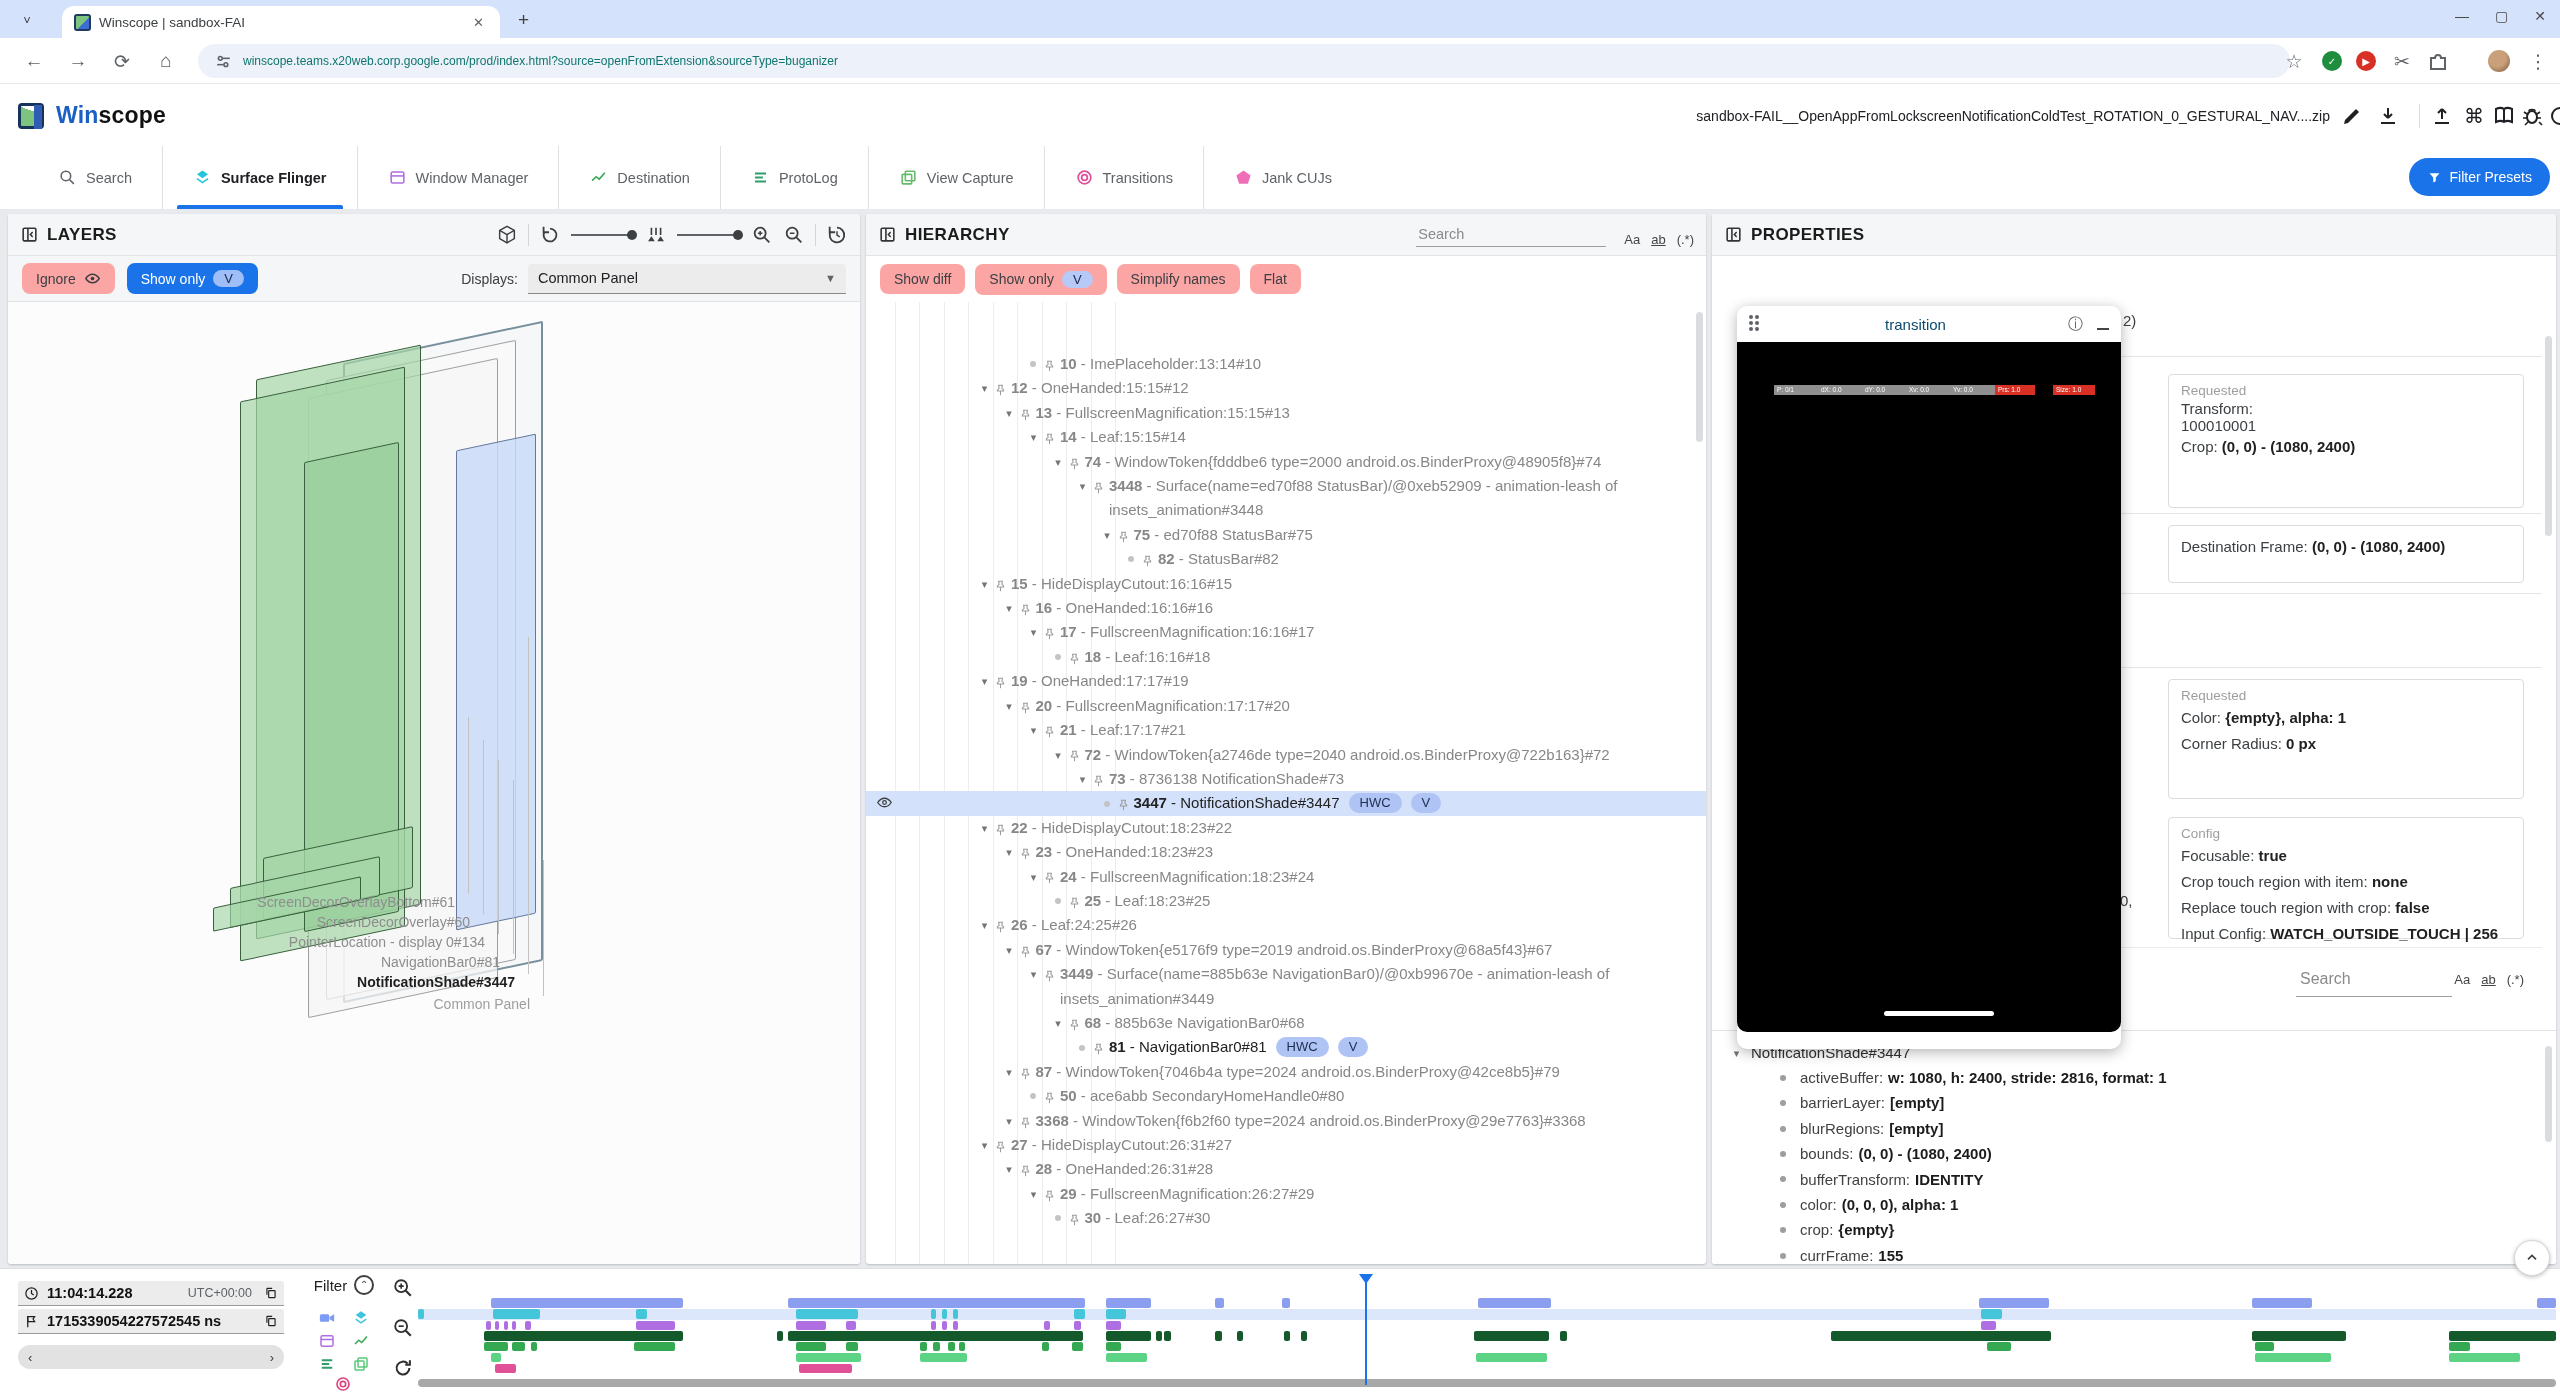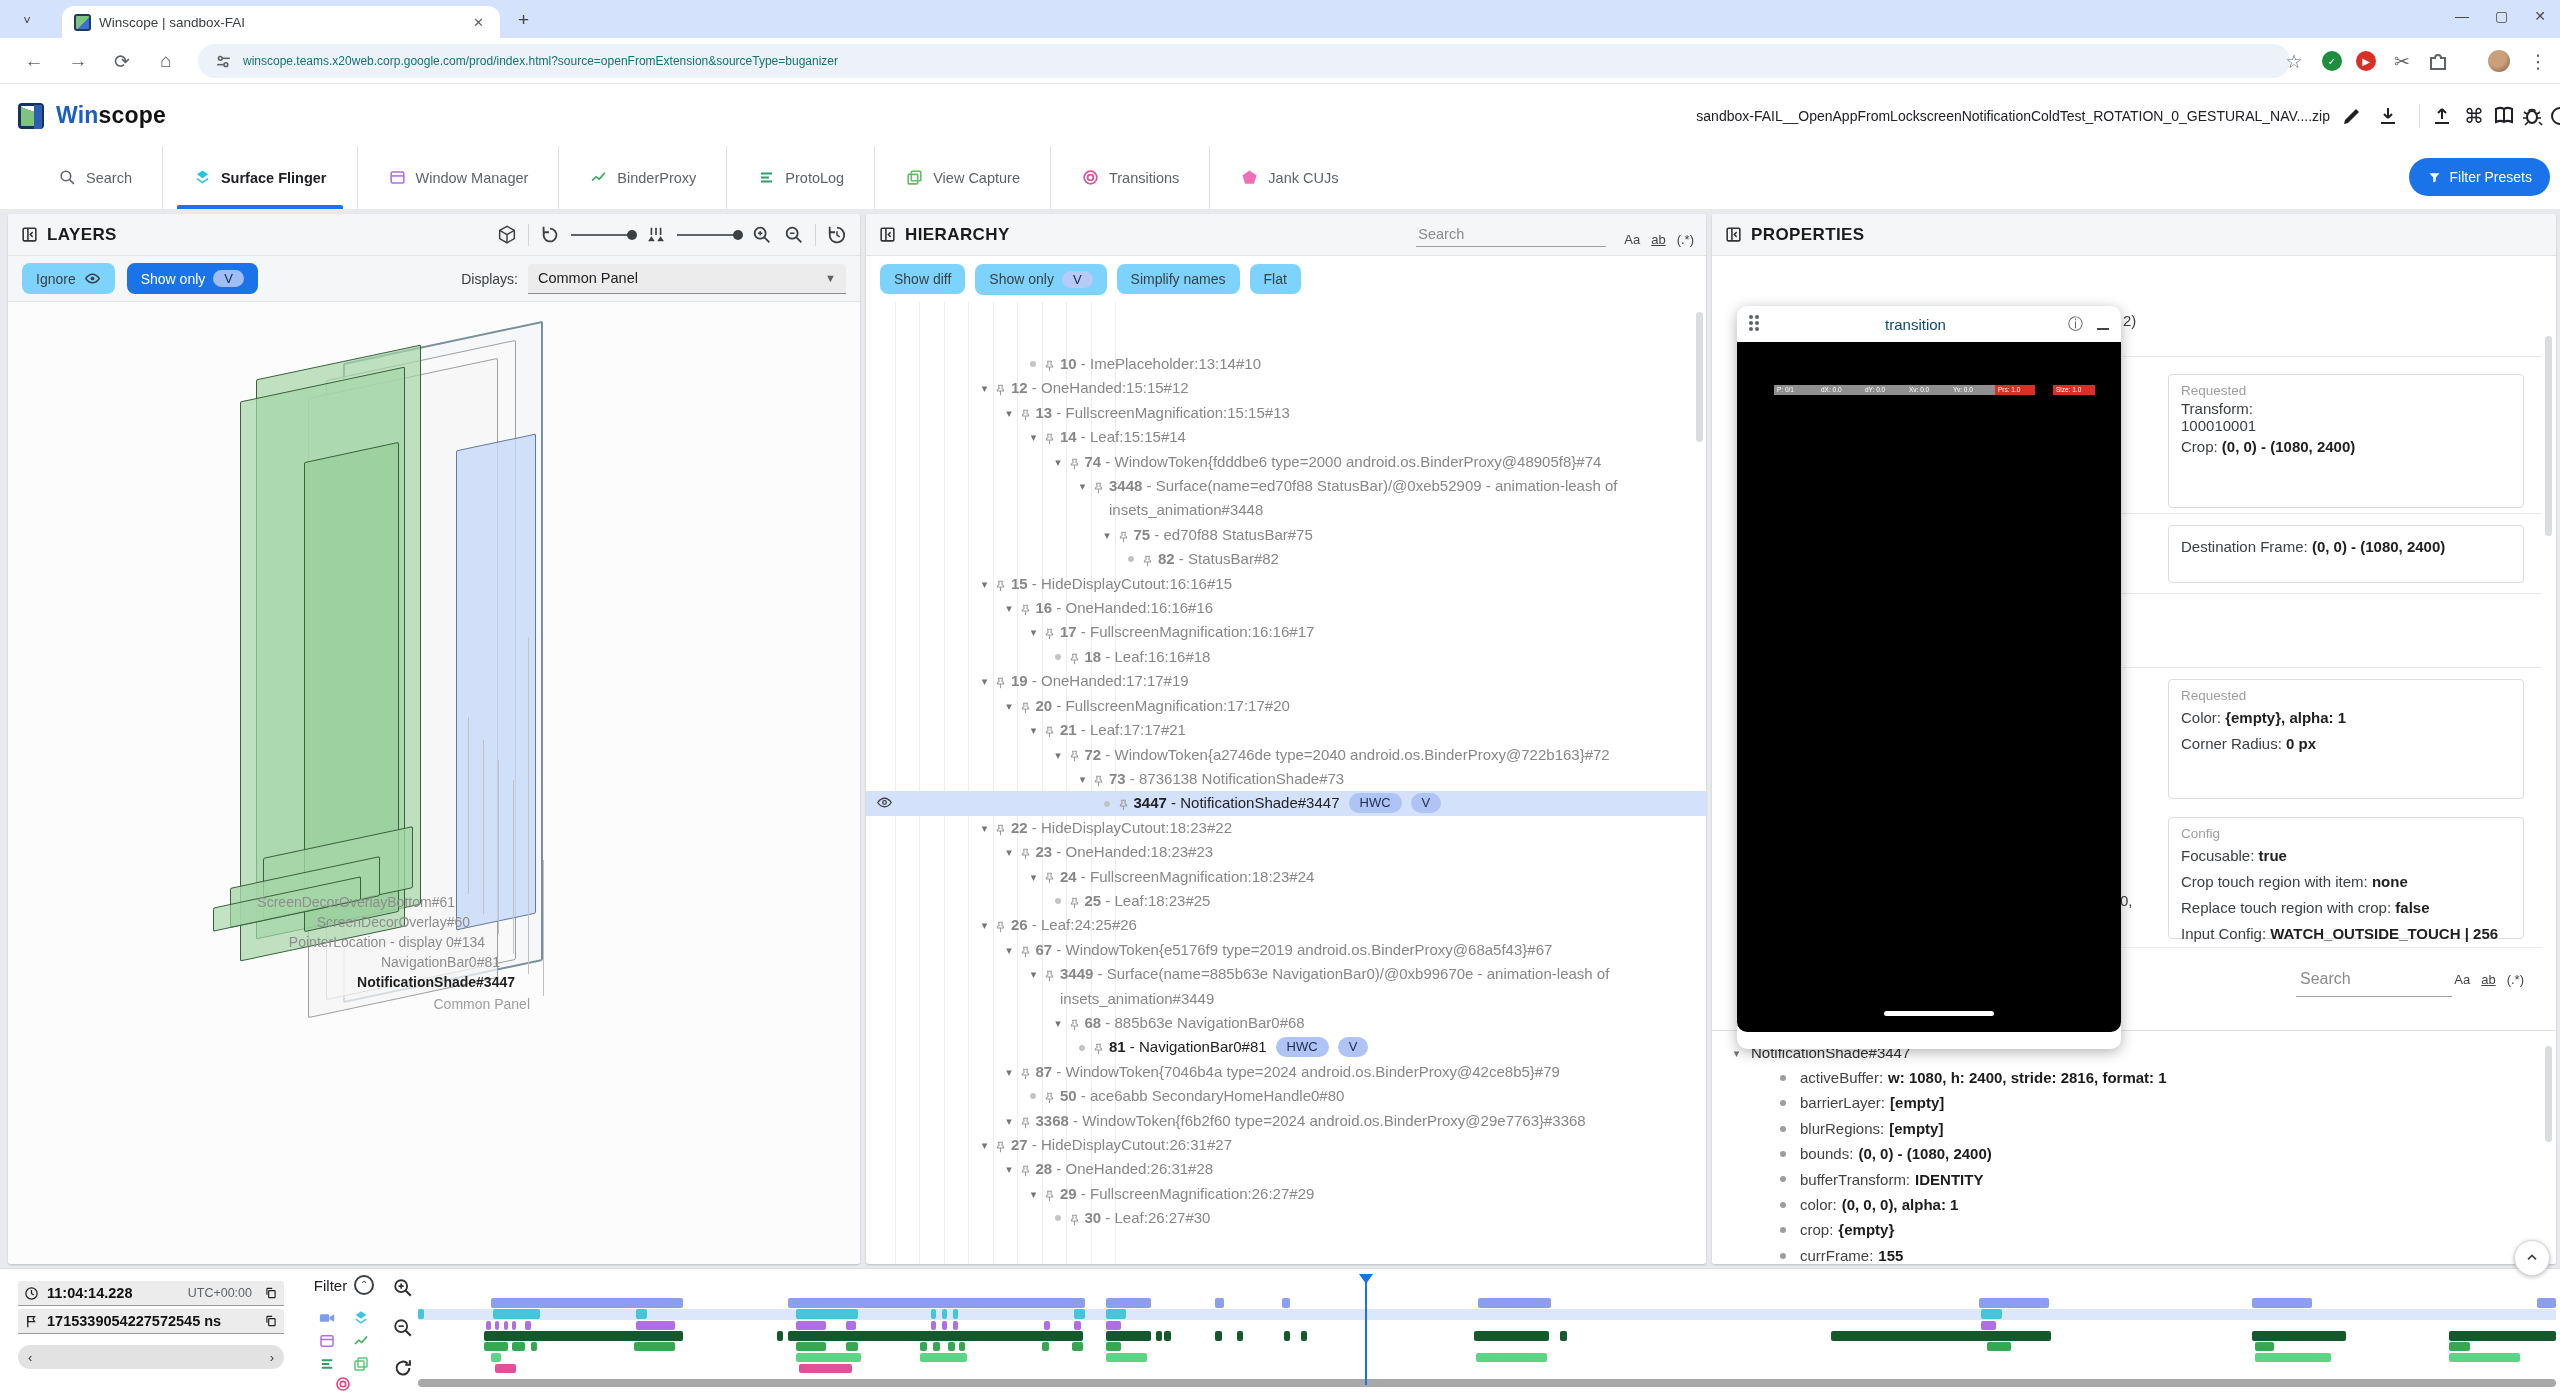--- a/index.html
+++ b/index.html
@@ -50,21 +50,21 @@
   .panel { position:absolute; top:214px; bottom:128px; background:#fff; border-radius:3px; box-shadow:0 1px 2px rgba(60,64,67,.25); overflow:hidden; }
   #layers-panel { left:8px; width:852px; }
   #hierarchy-panel { left:866px; width:840px; }
   #properties-panel { left:1712px; width:844px; }
   .panel-header { height:42px; background:#f5f6f7; border-bottom:1px solid #e3e3e3; display:flex; align-items:center; padding:0 12px; gap:8px; }
   .panel-title { font-weight:700; font-size:17px; letter-spacing:.4px; color:#1b1b1b; }
   .collapse-ic { width:19px; height:19px; color:#333; }
 
   
   #layers-controls { height:46px; background:#f5f6f7; border-bottom:1px solid #e3e3e3; display:flex; align-items:center; padding:0 14px; gap:12px; }
-  .chip { display:flex; align-items:center; gap:8px; background:#7dd3fc; border-radius:8px; padding:7px 14px; font-size:14px; color:#3c4043; border:none; font-family:inherit; }
+  .chip { display:flex; align-items:center; gap:8px; background:#fca5a5; border-radius:8px; padding:7px 14px; font-size:14px; color:#3c4043; border:none; font-family:inherit; }
   .chip.blue { background:#1a73e8; color:#fff; }
   .vbadge { background:#b7c9f6; color:#17294d; border-radius:11px; padding:1px 11px; font-size:13px; }
   .chip.blue .vbadge { background:#9fbdf6; }
   #displays-wrap { margin-left:auto; display:flex; align-items:center; gap:10px; font-size:14px; color:#3c4043; }
   #displays-select { width:318px; height:30px; background:#ececec; border-bottom:1px solid #8a8a8a; border-radius:4px 4px 0 0; display:flex; align-items:center; padding:0 10px; font-size:14.5px; color:#202124; }
   #displays-select .car { margin-left:auto; color:#5f6368; font-size:11px; }
   #layers-toolbar { margin-left:auto; display:flex; align-items:center; gap:10px; color:#3c4043; }
   .ltb-ic { width:22px; height:22px; color:#3c4043; }
   .slider { width:64px; height:2px; background:#5f6368; position:relative; }
   .slider .knob { position:absolute; right:-2px; top:-4px; width:10px; height:10px; border-radius:50%; background:#3c4043; }
@@ -253,21 +253,21 @@
         <svg viewBox="0 0 24 24" style="width: 19px; height: 19px; color: rgb(176, 110, 227); flex: 0 0 auto;">
           <rect x="4" y="5" width="16" height="14" rx="2" fill="none" stroke="currentColor" stroke-width="2"></rect>
           <line x1="4" y1="10" x2="20" y2="10" stroke="currentColor" stroke-width="2"></line>
         </svg>
         <span>Window Manager</span>
       </div>
       <div class="nav-tab">
         <svg viewBox="0 0 24 24" style="width: 19px; height: 19px; color: rgb(52, 168, 83); flex: 0 0 auto;">
           <polyline points="4 16 9 11 13 14 20 6" fill="none" stroke="currentColor" stroke-width="2"></polyline>
         </svg>
-        <span>BinderProxy</span>
+        <span>Destination</span>
       </div>
       <div class="nav-tab">
         <svg viewBox="0 0 24 24" style="width: 19px; height: 19px; color: rgb(46, 158, 107); flex: 0 0 auto;">
           <path d="M5 7h14M5 12h10M5 17h14" stroke="currentColor" stroke-width="2.4"></path>
         </svg>
         <span>ProtoLog</span>
       </div>
       <div class="nav-tab">
         <svg viewBox="0 0 24 24" style="width: 19px; height: 19px; color: rgb(102, 187, 106); flex: 0 0 auto;">
           <rect x="8" y="4" width="12" height="12" rx="1" fill="none" stroke="currentColor" stroke-width="2"></rect>

